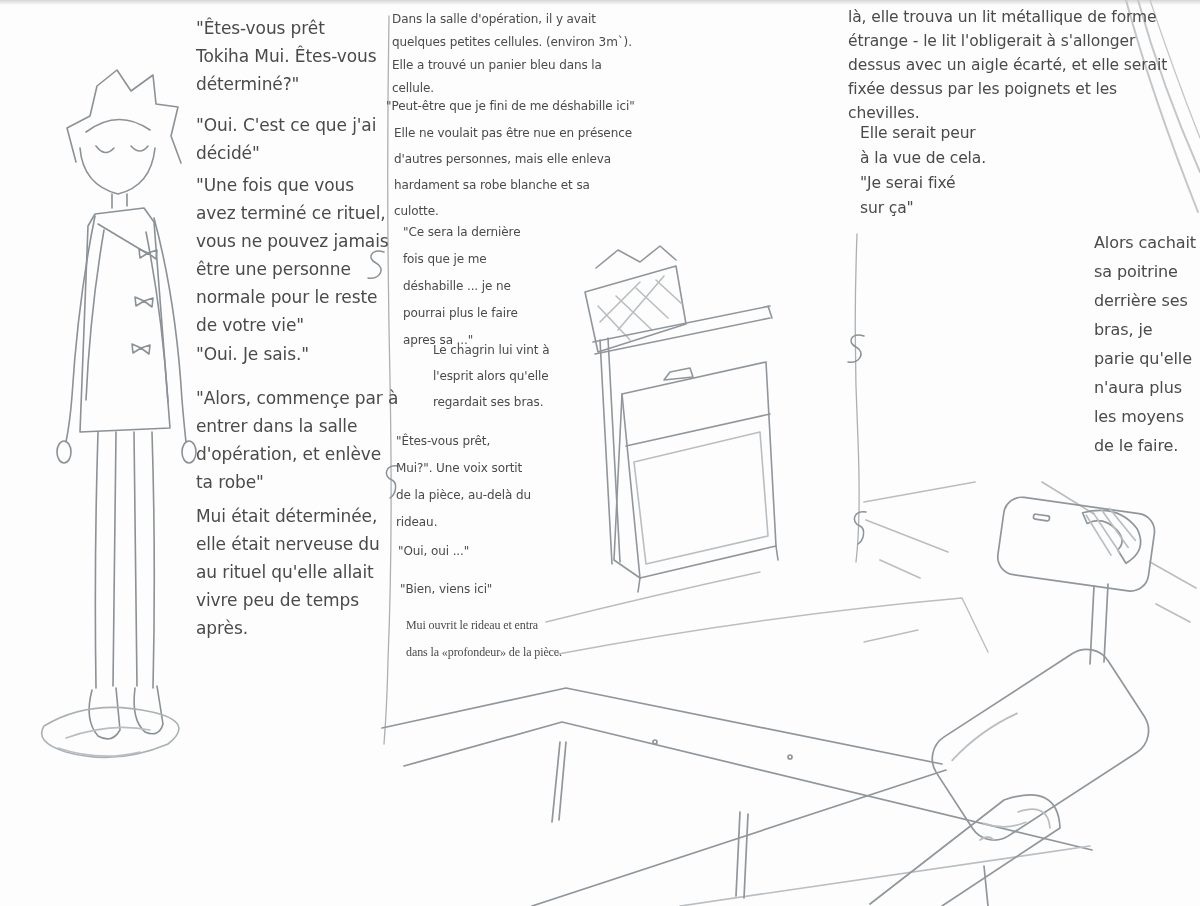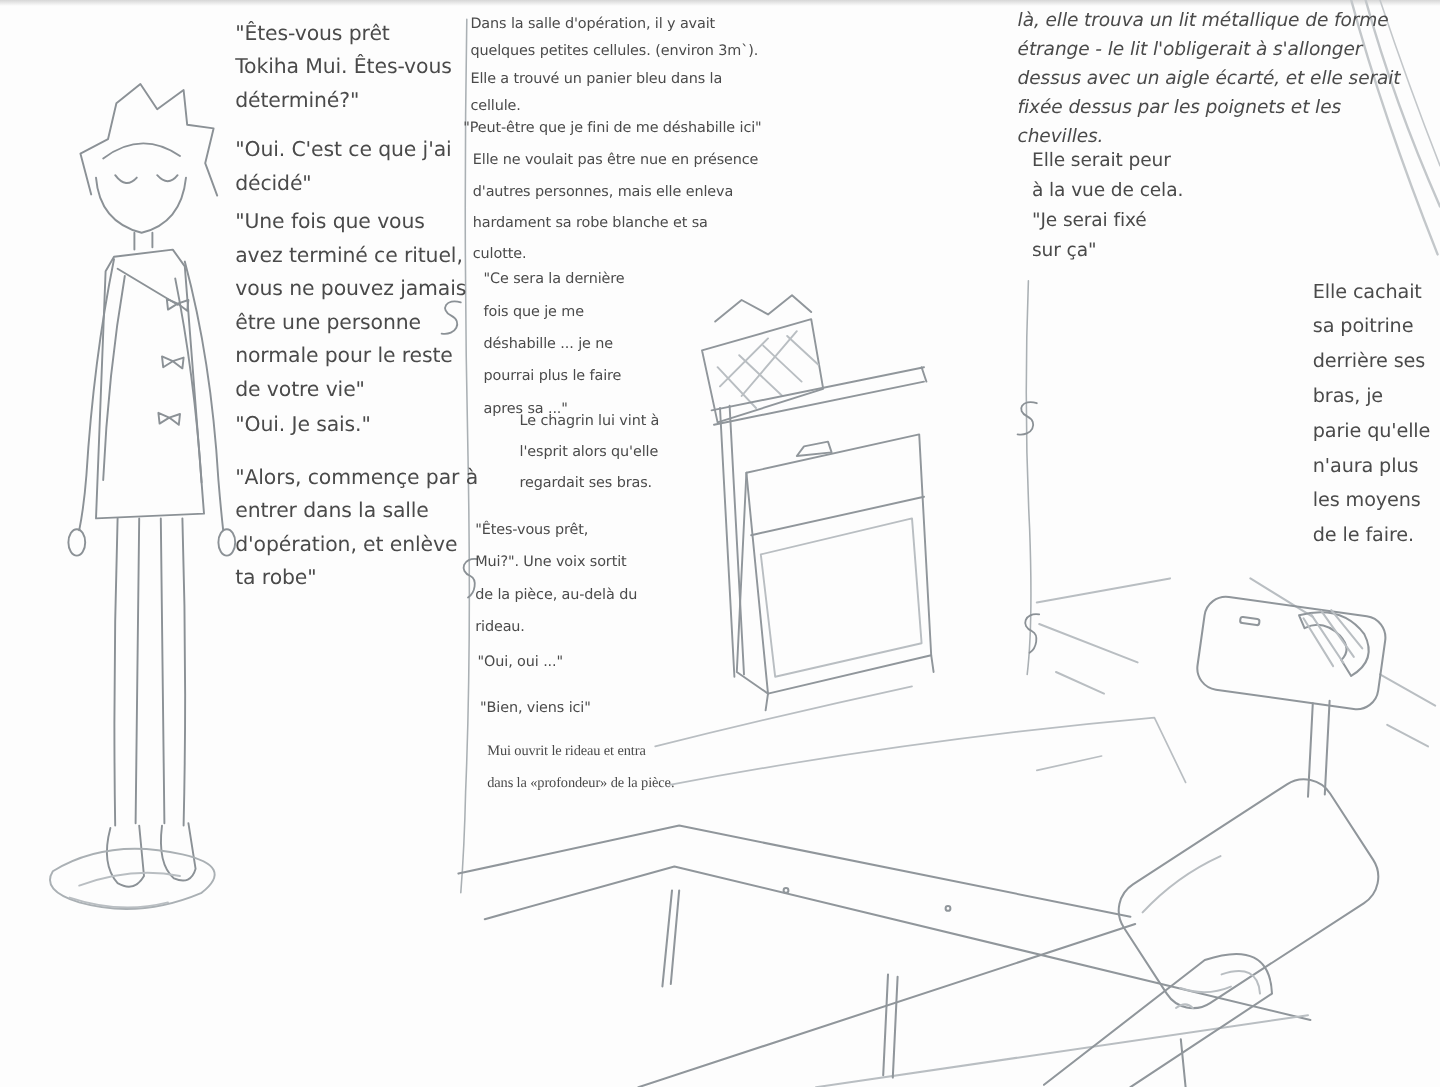--- a/index.html
+++ b/index.html
@@ -23,21 +23,21 @@
   #c1p5{left:196px;top:502px;}
   #c2p0{left:392px;top:8px;line-height:23px;}
   #c2p1{left:386px;top:93px;}
   #c2p2{left:394px;top:120px;}
   #c2p3{left:403px;top:219px;line-height:27px;}
   #c2p4{left:407px;top:337px;margin-left:26px;}
   #c2p5{left:396px;top:428px;line-height:27px;}
   #c2p6{left:398px;top:538px;}
   #c2p7{left:400px;top:576px;}
   #c2p8{left:406px;top:612px;line-height:27px;font-family:Liberation Serif, serif;}
-  #c3p0{left:848px;top:5px;font-style:italic;}
+  #c3p0{left:848px;top:5px;}
   #c3p1{left:860px;top:121px;line-height:25px;}
   #c4p0{left:1094px;top:228px;}
   svg.sketch{position:absolute;left:0;top:0;pointer-events:none;}
 </style>
 </head>
 <body>
 
 <div class="page">
   <div class="scan-edge"></div>
 
@@ -150,20 +150,25 @@
 avez terminé ce rituel,
 vous ne pouvez jamais
 être une personne
 normale pour le reste
 de votre vie"</div>
   <div class="p c1" id="c1p3">"Oui. Je sais."</div>
   <div class="p c1" id="c1p4">"Alors, commençe par à
 entrer dans la salle
 d'opération, et enlève
 ta robe"</div>
+  <div class="p c1" id="c1p5">Mui était déterminée,
+elle était nerveuse du
+au rituel qu'elle allait
+vivre peu de temps
+après.</div>
 
   <div class="p c2" id="c2p0">Dans la salle d'opération, il y avait
 quelques petites cellules. (environ 3m`).
 Elle a trouvé un panier bleu dans la
 cellule.</div>
   <div class="p c2" id="c2p1">"Peut-être que je fini de me déshabille ici"</div>
   <div class="p c2" id="c2p2">Elle ne voulait pas être nue en présence
 d'autres personnes, mais elle enleva
 hardament sa robe blanche et sa
 culotte.</div>
@@ -187,21 +192,21 @@
   <div class="p c3" id="c3p0">là, elle trouva un lit métallique de forme
 étrange - le lit l'obligerait à s'allonger
 dessus avec un aigle écarté, et elle serait
 fixée dessus par les poignets et les
 chevilles.</div>
   <div class="p c3" id="c3p1">Elle serait peur
 à la vue de cela.
 "Je serai fixé
 sur ça"</div>
 
-  <div class="p c4" id="c4p0">Elle cachait
+  <div class="p c4" id="c4p0">Alors cachait
 sa poitrine
 derrière ses
 bras, je
 parie qu'elle
 n'aura plus
 les moyens
 de le faire.</div>
 </div>
 
 </body></html>

